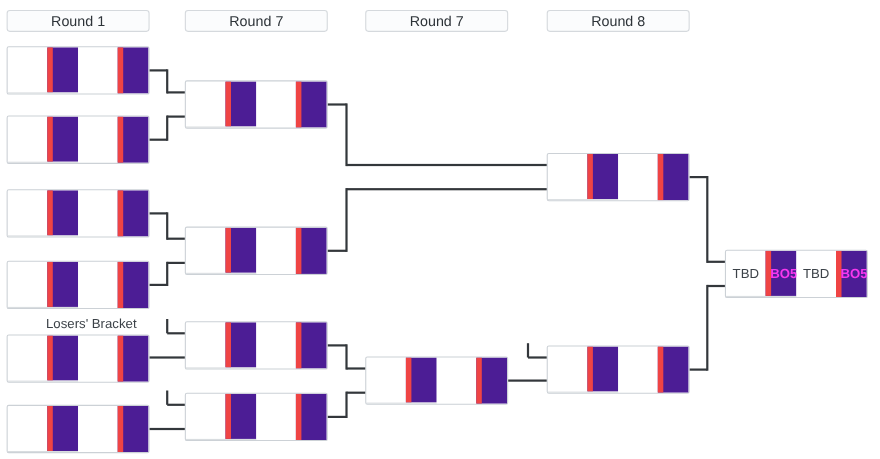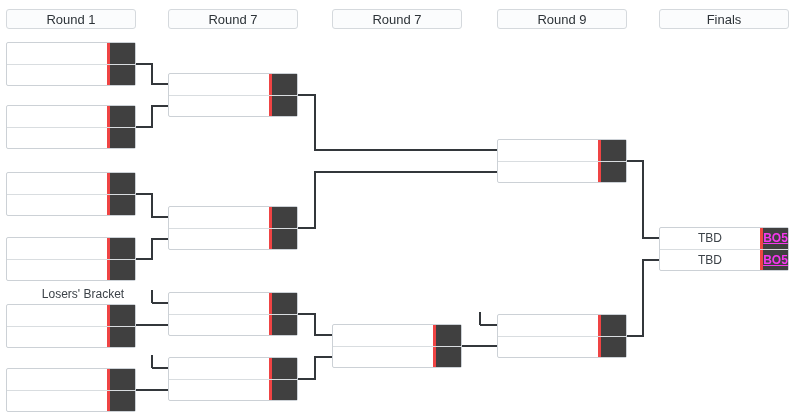--- a/index.html
+++ b/index.html
@@ -28,49 +28,48 @@
   }
   .match {
     position: absolute;
     width: 130px;
     height: 44px;
     box-sizing: border-box;
     background: #ffffff;
     border: 1px solid #ccd1d6;
     border-radius: 2px;
     display: flex;
-    flex-direction: column;
+    flex-direction: row;
   }
   .match .row {
     flex: 1;
     display: flex;
     border-bottom: 1px solid #d9dde0;
     overflow: hidden;
   }
   .match .row:last-child { border-bottom: none; }
   .match .name {
     flex: 1;
     display: flex;
     align-items: center;
     justify-content: center;
     font-size: 12px;
     color: #3c4248;
   }
   .match .score {
     width: 28px;
     box-sizing: border-box;
-    background: #404040;
-    border-left: 3px solid #ef4444;
+    background: #4c1d95;
+    border-left: 5px solid #ef4444;
     display: flex;
     align-items: center;
     justify-content: center;
     font-size: 12px;
     font-weight: bold;
     color: var(--score-accent, #f737ef);
-    text-decoration: underline;
   }
   .section-label {
     position: absolute;
     left: 18px;
     top: 287px;
     width: 130px;
     text-align: center;
     font-size: 12px;
     color: #3c4248;
   }
@@ -87,24 +86,21 @@
   <div class="round-header" style="left:6px">
       <span>Round 1</span>
     </div>
   <div class="round-header" style="left:168px">
       <span>Round 7</span>
     </div>
   <div class="round-header" style="left:332px">
       <span>Round 7</span>
     </div>
   <div class="round-header" style="left:497px">
-      <span>Round 9</span>
-    </div>
-  <div class="round-header" style="left:659px">
-      <span>Finals</span>
+      <span>Round 8</span>
     </div>
 
   <div class="section-label">Losers' Bracket</div>
 
   <div class="match" style="left:6px;top:42px">
     <div class="row">
         <div class="name"></div>
         <div class="score"></div>
       </div>
     <div class="row">

